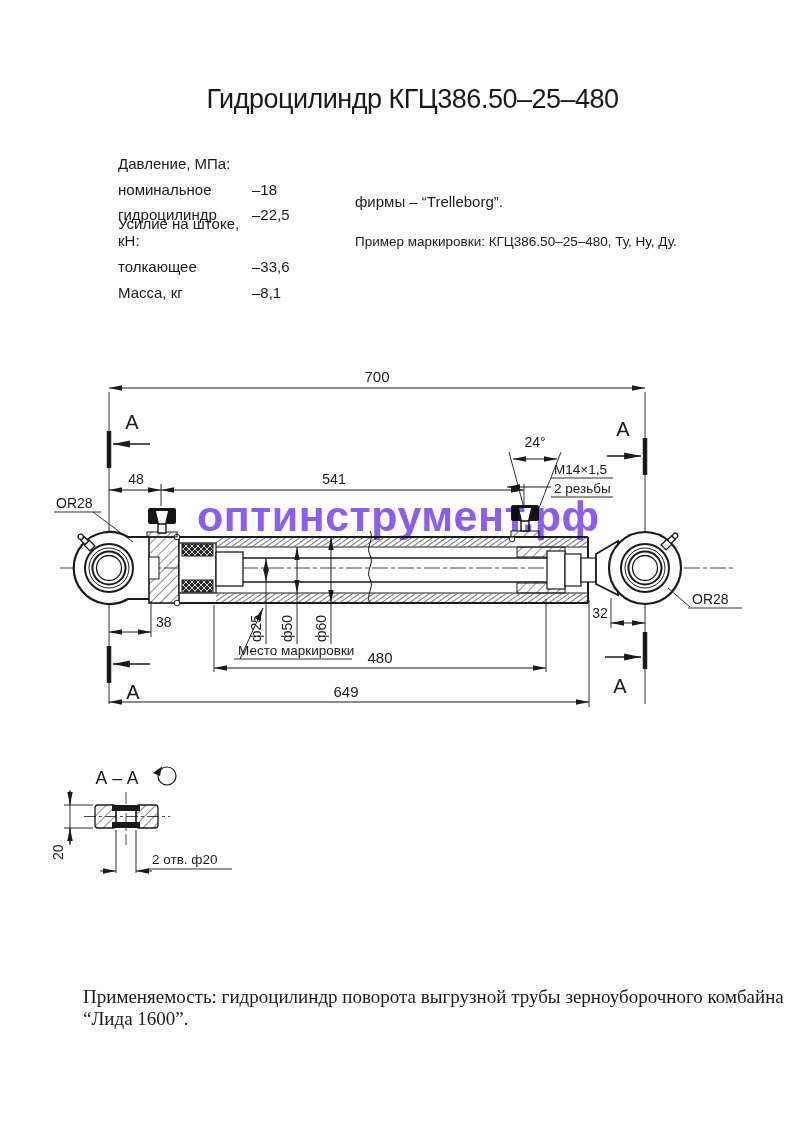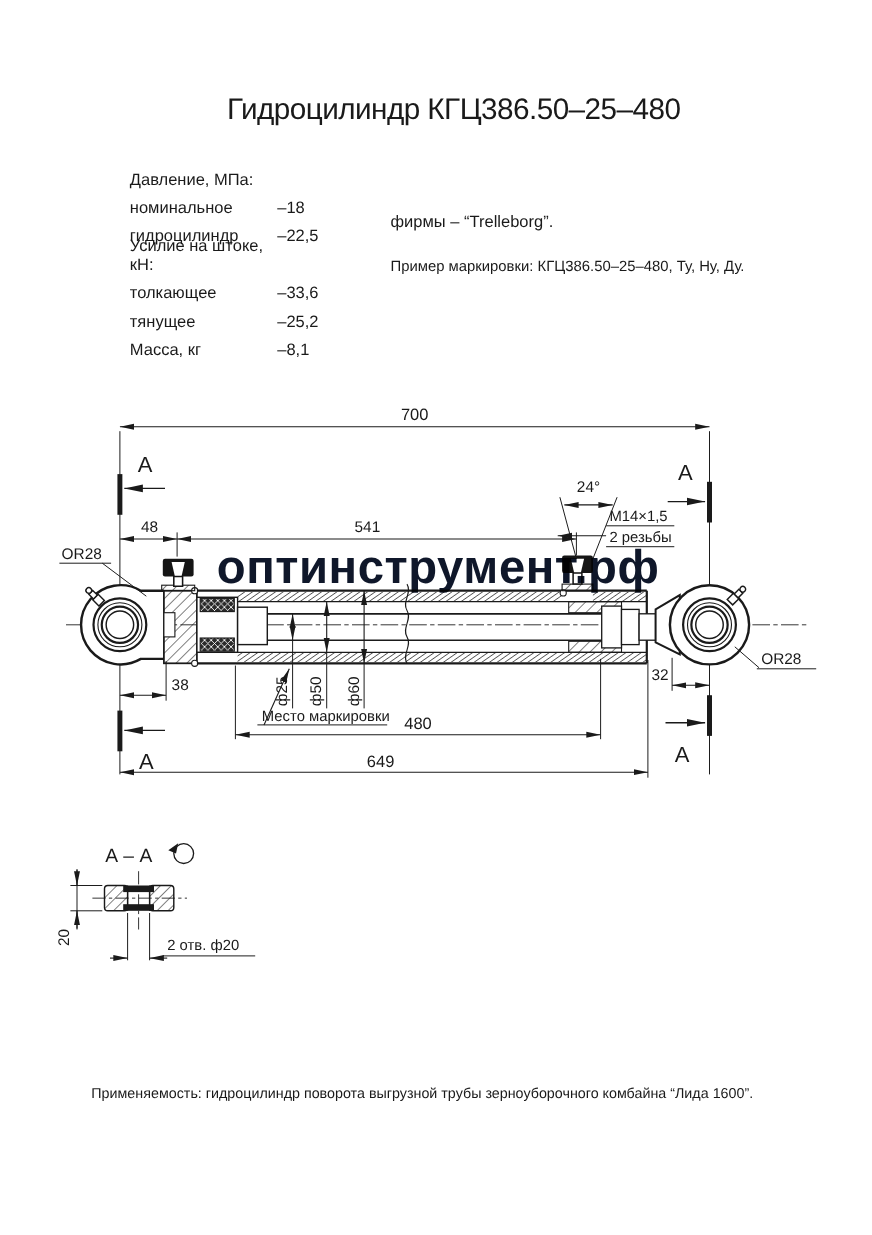--- a/index.html
+++ b/index.html
@@ -11,24 +11,24 @@
     position:absolute;top:84px;left:16px;width:793px;text-align:center;
     font-size:27px;letter-spacing:-0.5px;font-weight:normal;
   }
   .specs{position:absolute;left:118px;top:146px;font-size:15px;}
   .spec-row{display:flex;height:25.8px;align-items:flex-end;}
   .spec-label{width:134px;}
   .spec-value{width:70px;}
   .notes{position:absolute;left:355px;top:169px;font-size:15px;}
   .notes .n2{margin-top:24px;}
   .notes .n3{margin-top:24px;font-size:13.5px;}
-  .app-note{position:absolute;left:83px;top:986px;font-size:13px;}
+  .app-note{position:absolute;left:83px;top:986px;font-size:19px;font-family:Liberation Serif, serif;}
   .watermark{
     position:absolute;left:197px;top:492px;z-index:5;
-    font-size:43px;font-weight:bold;color:#0f172a;letter-spacing:0.5px;
+    font-size:43px;font-weight:bold;color:#8b5cf6;letter-spacing:0.5px;
     mix-blend-mode:multiply;pointer-events:none;
   }
   svg.draw{position:absolute;left:0;top:0;z-index:2;}
   svg text{font-family:"Liberation Sans", sans-serif;fill:#1a1a1a;}
 </style>
 </head>
 <body>
 
 <div class="watermark">оптинструмент.рф</div>
 
@@ -47,24 +47,20 @@
       <span class="spec-label">гидроцилиндр</span>
       <span class="spec-value">–22,5</span>
     </div>
   <div class="spec-row">
       <span class="spec-label">Усилие на штоке, кН:</span>
       <span class="spec-value"></span>
     </div>
   <div class="spec-row">
       <span class="spec-label">толкающее</span>
       <span class="spec-value">–33,6</span>
-    </div>
-  <div class="spec-row">
-      <span class="spec-label">тянущее</span>
-      <span class="spec-value">–25,2</span>
     </div>
   <div class="spec-row">
       <span class="spec-label">Масса, кг</span>
       <span class="spec-value">–8,1</span>
     </div>
 </div>
 
 <div class="notes">
   <div class="n2">фирмы – “Trelleborg”.</div>
   <div class="n3">Пример маркировки: КГЦ386.50–25–480, Ту, Ну, Ду.</div>

